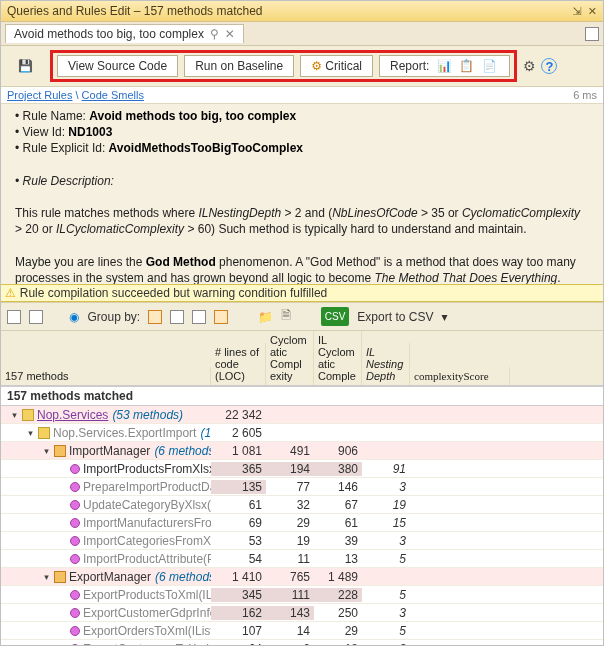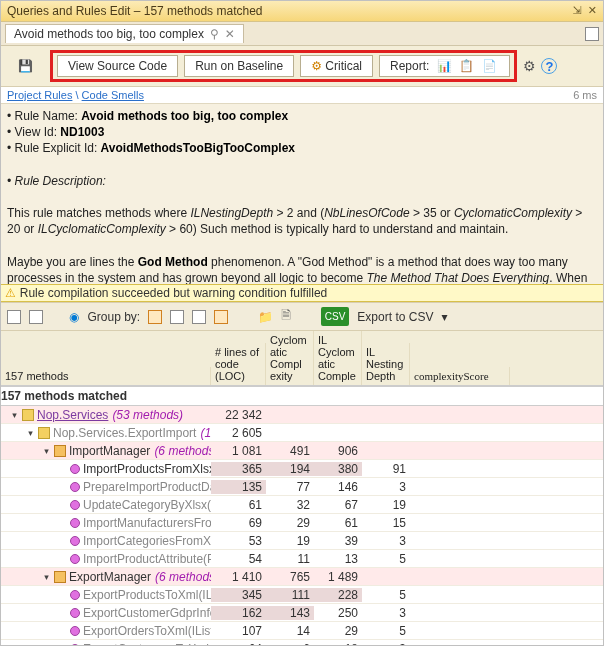--- a/index.html
+++ b/index.html
@@ -10,20 +10,21 @@
     color: #333;
     width: 604px;
     height: 646px;
     overflow: hidden;
     border: 1px solid #c0c0c0;
   }
   .titlebar {
     background: linear-gradient(#fcebb6, #f7d77a);
     padding: 3px 6px;
     display: flex;
+    align-items: center;
     justify-content: space-between;
     border-bottom: 1px solid #d6c38a;
   }
   .titlebar .title { color: #4a3b1a; }
   .titlebar .controls { display:flex; gap:6px; }
   .titlebar .ctrl { cursor: pointer; color:#6b5a2a; font-size:11px;}
   .tabstrip {
     background: #f0e8d4;
     display: flex;
     align-items: center;
@@ -77,21 +78,21 @@
     color:#2a6fc9;
     font-size:11px;
     display:flex;
     justify-content:space-between;
     border-bottom:1px solid #e0d8c0;
   }
   .crumbs a { color:#2a6fc9; text-decoration:underline; cursor:pointer;}
   .crumbs .timing { color:#888; }
   .desc {
     background:#f6f0e0;
-    padding: 4px 6px;
+    padding: 4px 14px;
     font-size:12px;
     font-family: "Segoe UI", sans-serif;
     color:#222;
     height: 180px;
     overflow:hidden;
     line-height:1.35;
   }
   .desc b, .desc .strong { font-weight:bold; color:#000;}
   .desc i { font-style:italic; }
   .compile-msg {
@@ -124,37 +125,37 @@
     font-size:11px;
     color:#222;
     border-bottom:1px solid #ccc;
     align-items:flex-end;
   }
   .col { padding:3px 4px; border-right:1px solid #e4dcc0; overflow:hidden;}
   .w-name { width:210px; white-space:nowrap; }
   .w1 { width:55px; text-align:right;}
   .w2 { width:48px; text-align:right;}
   .w3 { width:48px; text-align:right;}
-  .w4 { width:48px; text-align:right;}
+  .w4 { width:48px; text-align:right;font-style:italic;}
   .w5 { width:100px; text-align:left;font-family:Liberation Serif, serif;}
   .matched-band {
     background:#fff;
     border-top:1px solid #ccc;
     border-bottom:1px solid #ccc;
-    padding:2px 0;
+    padding:2px 6px;
     font-size:12px;
     font-weight:bold;
   }
   .tree { background:#fff; font-size:12px; }
   .row { display:flex; align-items:center; height:18px; border-bottom:1px solid #f0ece0;}
   .row .cell-name { width:210px; display:flex; align-items:center; white-space:nowrap; overflow:hidden; }
   .row.pink { background:#ffeaea; }
   .row.gray .cell-name { color:#888; }
   .link { color:#7c3aa0; text-decoration:underline; cursor:pointer;}
-  .faint { color:#a21caf; font-style:italic; margin-left:4px;}
+  .faint { color:#0369a1; font-style:italic; margin-left:4px;}
   .cell { padding:0 4px;}
   .num { text-align:right;}
   .tog { width:11px; height:11px; display:inline-flex; align-items:center; justify-content:center; color:#444; font-size:9px; margin-right:2px; cursor:pointer; flex-shrink:0;}
   .ind { display:inline-block; flex-shrink:0;}
   .ico-ns { width:12px; height:12px; background:#f3d060; border:1px solid #c0a030; margin-right:3px; flex-shrink:0;}
   .ico-cls { width:12px; height:12px; background:#f5c060; border:1px solid #c08020; margin-right:3px; flex-shrink:0;}
   .ico-m { width:10px; height:10px; background:#e070e0; border-radius:50%; margin-right:3px; flex-shrink:0; border:1px solid #a040a0;}
   .shade { background:#ead8d8; }
 </style>
 </head>

